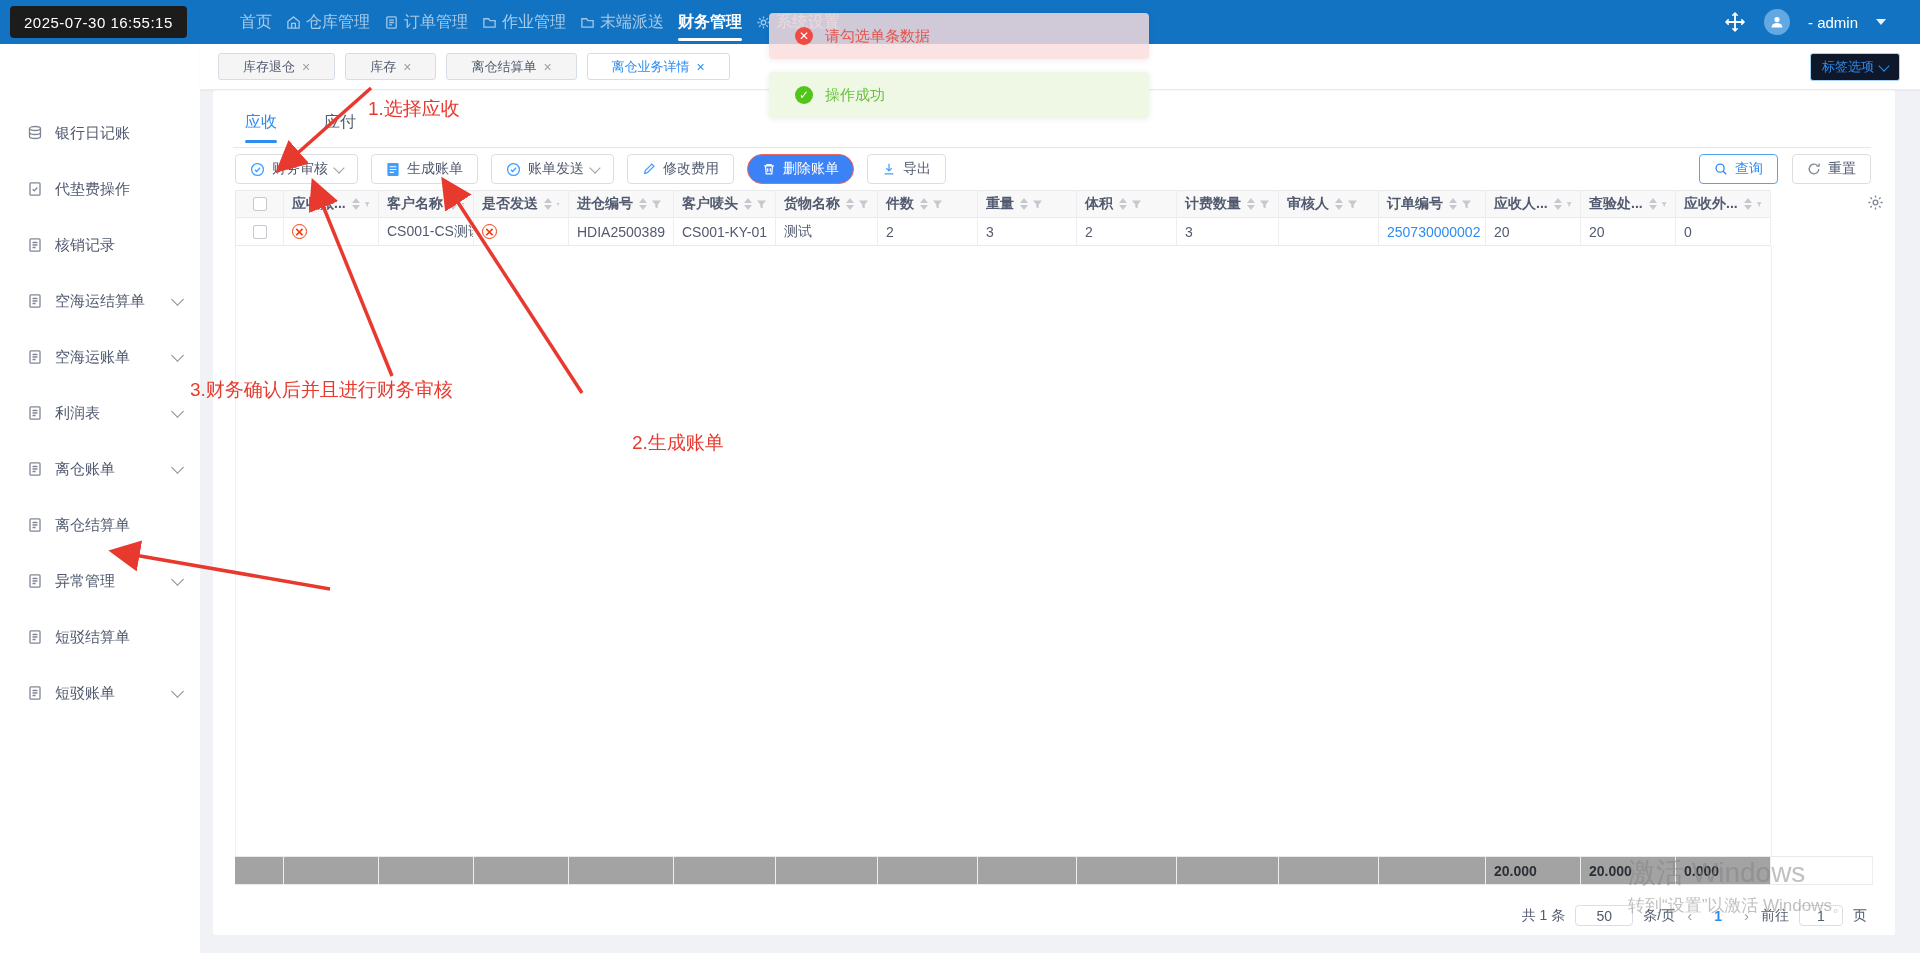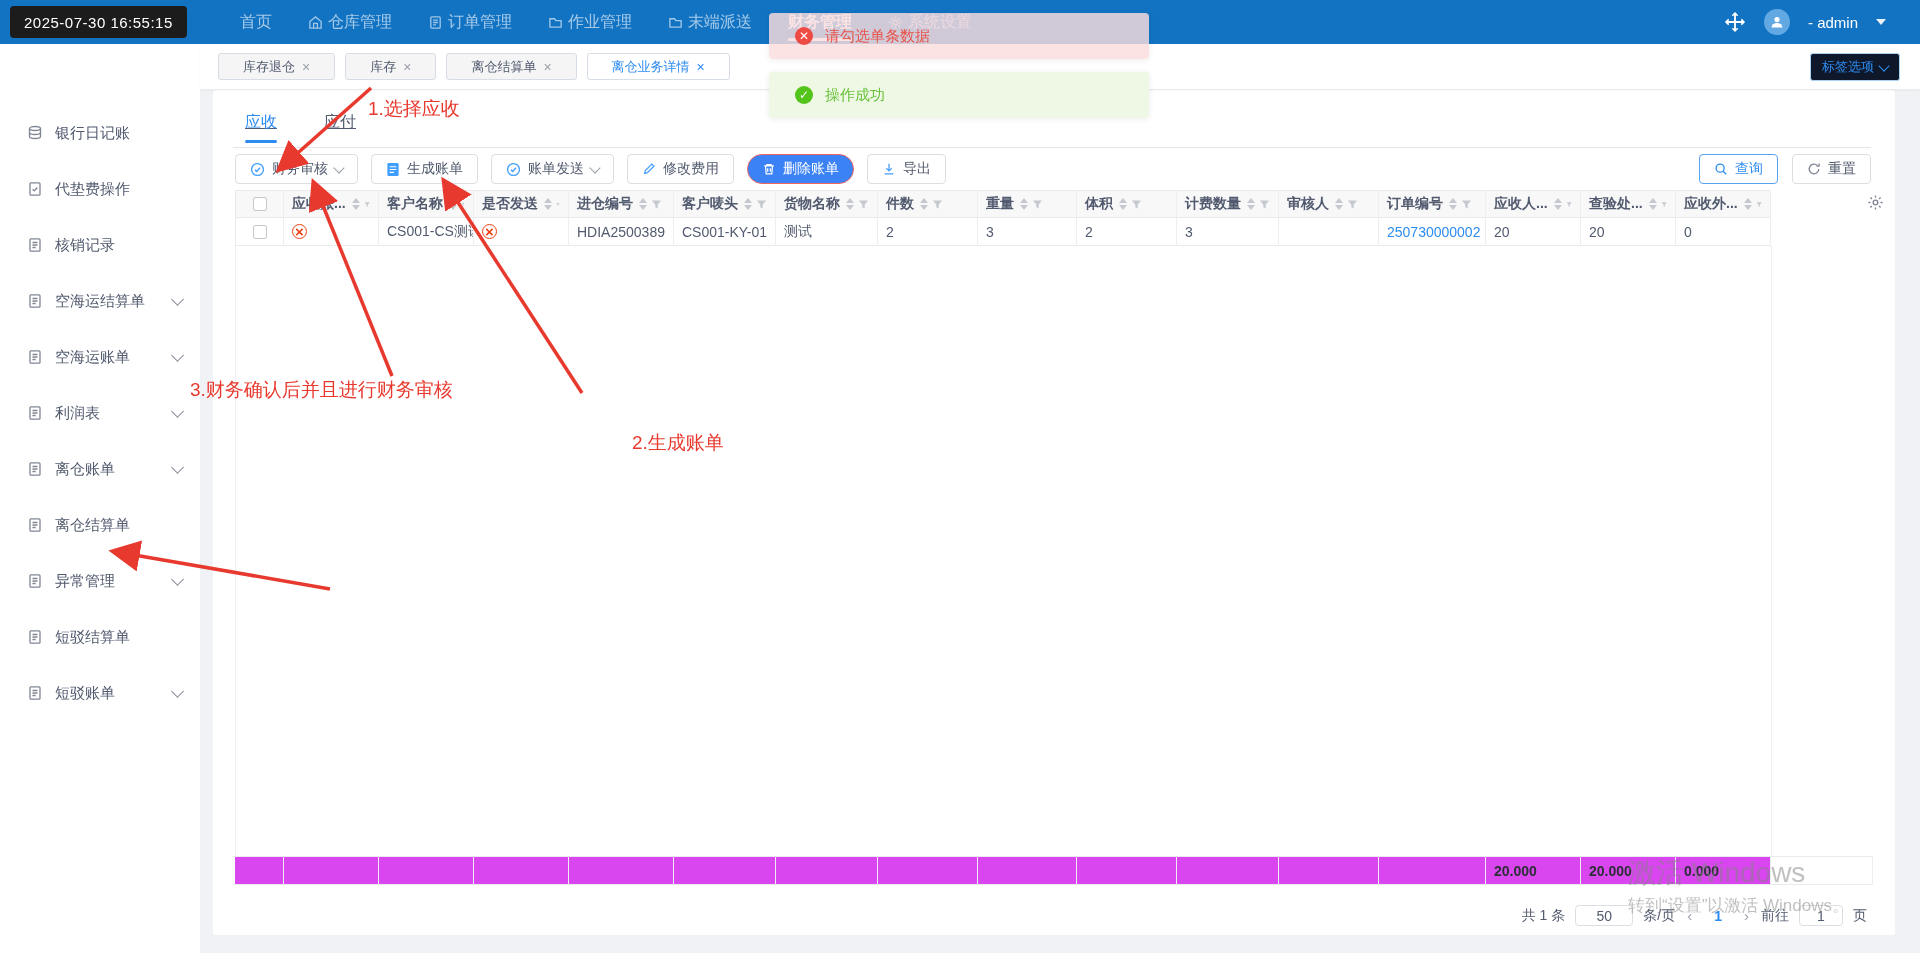--- a/index.html
+++ b/index.html
@@ -2,21 +2,21 @@
 <html><head>
 <meta charset="utf-8">
 <style>
   * { margin:0; padding:0; box-sizing:border-box; }
   html,body { width:1920px; height:953px; overflow:hidden; }
   body { font-family:"Liberation Sans","DejaVu Sans",sans-serif; background:#f0f2f5; position:relative; color:#515a6e; }
 
   
   .topbar { position:absolute; left:0; top:0; width:1920px; height:44px; background:#1273c3; display:flex; align-items:center; z-index:3; }
   .timechip { position:absolute; left:10px; top:6px; height:32px; background:#1c1c1c; color:#fff; border-radius:4px; display:flex; align-items:center; padding:0 14px; font-size:15px; letter-spacing:.5px; }
-  .topnav { display:flex; align-items:center; gap:36px; margin-left:240px; }
+  .topnav { display:flex; align-items:center; gap:14px; margin-left:240px; }
   .topnav .nav-item { display:flex; align-items:center; gap:5px; color:rgba(255,255,255,.62); font-size:16px; cursor:pointer; position:relative; height:44px; }
   .topnav .nav-item svg { opacity:.75; }
   .topnav .nav-item.active { color:#fff; font-weight:bold; }
   .topnav .nav-item.active::after { content:""; position:absolute; left:0; right:0; bottom:3px; height:3px; background:#fff; border-radius:2px; }
   .top-right { position:absolute; right:34px; top:0; height:44px; display:flex; align-items:center; gap:18px; }
   .avatar { width:26px; height:26px; border-radius:50%; background:#62a9e3; display:flex; align-items:center; justify-content:center; }
   .admin-label { color:#fff; font-size:15px; }
   .caret-down-w { width:0; height:0; border-left:5px solid transparent; border-right:5px solid transparent; border-top:6px solid #eaf2fa; }
 
   
@@ -39,21 +39,21 @@
   .tag-chip { height:27px; display:inline-flex; align-items:center; gap:7px; background:#f5f5f6; border:1px solid #d7dde4; border-radius:3px; padding:0 24px; font-size:13px; color:#515a6e; cursor:pointer; }
   .tag-chip .x { color:#9aa0a8; font-size:14px; line-height:1; }
   .tag-chip.active { background:#fff; color:#2d8cf0; border-color:#d7dde4; }
   .tag-chip.active .x { color:#2d8cf0; }
   .tag-options { position:absolute; right:20px; top:9px; height:28px; display:flex; align-items:center; gap:6px; background:#0f172a; border:1px solid #a8d2f5; border-radius:3px; padding:0 11px; color:#2d8cf0; font-size:13px; cursor:pointer; }
   .chev-blue { width:8px; height:8px; border-right:1.5px solid #2d8cf0; border-bottom:1.5px solid #2d8cf0; transform:rotate(45deg); margin-top:-3px; }
 
   
   .card { position:absolute; left:213px; top:90px; width:1682px; height:845px; background:#fff; border-radius:3px; z-index:1; }
 
-  .subtabs { position:absolute; left:32px; top:22px; display:flex; gap:47px; font-size:16px;text-decoration:underline; }
+  .subtabs { position:absolute; left:32px; top:22px; display:flex; gap:47px; font-size:16px; }
   .subtab { padding-bottom:10px; cursor:pointer; color:#515a6e; position:relative; }
   .subtab.active { color:#2d8cf0; }
   .subtab.active::after { content:""; position:absolute; left:0; right:0; bottom:0; height:3px; background:#2d8cf0; border-radius:2px; }
   .subtab-divider { position:absolute; left:20px; right:24px; top:57px; height:1px; background:#e3e6ea; }
 
   .toolbar { position:absolute; left:22px; top:64px; display:flex; gap:13px; }
   .btn { height:30px; display:inline-flex; align-items:center; gap:7px; border:1px solid #dcdee2; background:#fff; border-radius:4px; padding:0 14px; font-size:14px; color:#515a6e; cursor:pointer; }
   .btn svg { flex:none; }
   .btn.danger { background:#3b82f6; border-color:#f0665e; color:#fff;border-radius:15px; }
   .btn-chev { width:8px; height:8px; border-right:1.5px solid #9aa0a8; border-bottom:1.5px solid #9aa0a8; transform:rotate(45deg); margin-top:-3px; }
@@ -70,21 +70,21 @@
   .w0{width:49px} .w1{width:95px} .w2{width:95px} .w3{width:95px} .w4{width:105px} .w5{width:102px}
   .w6{width:102px} .w7{width:100px} .w8{width:99px} .w9{width:100px} .w10{width:102px} .w11{width:100px}
   .w12{width:107px} .w13{width:95px} .w14{width:95px} .w15{width:95px} .wfill{width:102px}
   .sorter { display:flex; flex-direction:column; gap:2px; margin-left:2px; cursor:pointer; }
   .s-up { width:0;height:0;border-left:4px solid transparent;border-right:4px solid transparent;border-bottom:5px solid #c5c8ce; }
   .s-dn { width:0;height:0;border-left:4px solid transparent;border-right:4px solid transparent;border-top:5px solid #c5c8ce; }
   .checkbox { width:14px; height:14px; border:1px solid #c5c8ce; border-radius:2px; background:#fff; cursor:pointer; }
   .xcircle { color:#ed4014; font-size:15px; line-height:1; display:flex; align-items:center; justify-content:center; width:15px; height:15px; border:1.4px solid #ed4014; border-radius:50%; font-weight:bold; }
   .link { color:#2d8cf0; cursor:pointer; }
   .emptybody { width:1537px; height:610px; border-left:1px solid #eef0f2; border-right:1px solid #eceef1; background:#fff; }
-  .totals .cell { background:#d946ef; height:29px; font-weight:bold; color:#2b2f36; border-top:1px solid #e8eaec; }
+  .totals .cell { background:#a3a3a3; height:29px; font-weight:bold; color:#2b2f36; border-top:1px solid #e8eaec; }
   .totals .cell.wfill { background:#fff; font-weight:normal; }
   .gear-abs { position:absolute; left:1654px; top:104px; cursor:pointer; }
 
   
   .pager { position:absolute; right:28px; bottom:9px; display:flex; align-items:center; gap:10px; font-size:14px; color:#515a6e; }
   .pg-input { height:21px; border:1px solid #dcdee2; border-radius:4px; text-align:center; font-size:14px; color:#515a6e; font-family:inherit; }
   .pg-size { width:58px; } .pg-goto { width:44px; }
   .pg-arrow { color:#9aa0a8; font-size:15px; cursor:pointer; padding:0 2px; }
   .pg-cur { color:#2d8cf0; font-weight:bold; padding:0 10px; cursor:pointer; }
 

